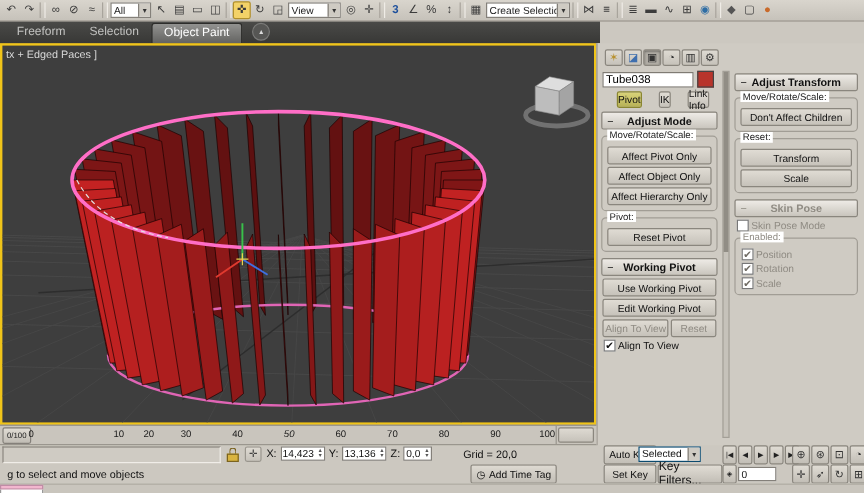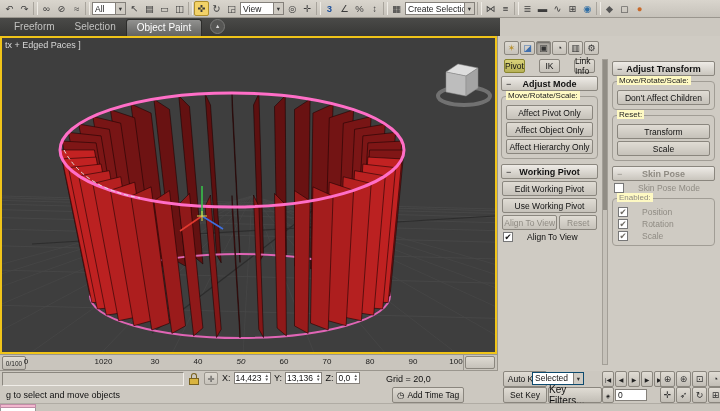--- a/index.html
+++ b/index.html
@@ -48,43 +48,43 @@
   .col1{position:absolute;left:2px;top:23px;width:99px}
   .pscroll{position:absolute;left:104px;top:23px;width:6px;height:306px;background:#c6c2ba;border:1px solid #a39f97;box-sizing:border-box}
   .pscroll .thumb{position:absolute;left:0;top:0;width:100%;height:150px;background:#918d85}
   .col2{position:absolute;left:113px;top:23px;width:105px}
 
   .namerow{display:flex;align-items:center;gap:3px;margin:0 2px 3px}
   .namefield{width:76px;height:13px;background:#fff;border:1px solid #7f7b73;font-size:9.5px;
     font-family:inherit;padding:0 2px;box-sizing:border-box}
   .swatch{width:12px;height:12px;background:#b8342b;border:1px solid #444}
 
-  .moderow{display:flex;gap:14px;margin:0 4px 3px}
+  .moderow{display:flex;gap:14px;margin:0 14px 3px}
   .mbtn{flex:1;height:14px;font-size:8.5px;display:flex;align-items:center;justify-content:center;
     background:linear-gradient(#e0dcd4,#c6c2ba);border:1px solid #8a867e;border-radius:2px;box-sizing:border-box}
   .mbtn.active{background:linear-gradient(#d9d37a,#b7b156);border-color:#8a8630}
 
   .rhead{position:relative;height:13px;margin:2px 1px;background:linear-gradient(#eeebe6,#c9c5bd);
     border:1px solid #8a867e;border-radius:2px;font-size:9px;font-weight:bold;
     display:flex;align-items:center;justify-content:center}
   .rhead .rminus{position:absolute;left:4px;font-weight:normal}
   .rhead.dimh{color:#8f8b83}
 
   .grp{position:relative;border:1px solid #a19d95;border-radius:4px;margin:5px 1px 5px;padding:6px 2px 2px}
-  .glabel{position:absolute;top:-6px;left:4px;background:#fef9c3;font-size:8px;padding:0 2px;color:#222;white-space:nowrap}
+  .glabel{position:absolute;top:-6px;left:4px;background:#ffffff;font-size:8px;padding:0 2px;color:#222;white-space:nowrap}
   .glabel.dimtext{color:#8f8b83}
   .btn{height:13px;margin:2px;font-size:8.5px;display:flex;align-items:center;justify-content:center;
     background:linear-gradient(#e0dcd4,#c6c2ba);border:1px solid #8a867e;border-radius:2px;color:#111;
     white-space:nowrap;overflow:hidden;box-sizing:content-box}
   .btn.dis{color:#8f8b83}
   .row2up{display:flex;gap:2px;margin:2px}
   .row2up .btn{margin:0}
   .b60{flex:3}.b40{flex:2}
 
-  .cbrow{display:flex;align-items:center;gap:14px;margin:2px 3px;font-size:8.5px;color:#111}
+  .cbrow{display:flex;align-items:center;gap:2px;margin:2px 3px;font-size:8.5px;color:#111}
   .cbrow.dim{color:#8f8b83}
   .cb{width:10px;height:10px;background:#fff;border:1px solid #777;display:flex;align-items:center;
     justify-content:center;font-size:8.5px;color:#111;flex:0 0 auto;box-sizing:border-box}
   .cb.checked::after{content:"✔"}
   .cbrow.dim .cb{color:#6e6a62}
 
   
   .timeline{position:absolute;left:0;top:354px;width:497px;height:17px;background:#c9c5bd;
     border-top:1px solid #9a968e;border-bottom:1px solid #9a968e;box-sizing:border-box}
   .ruler{position:absolute;left:0;top:0;width:463px;height:15px;border-right:1px solid #9a968e}
@@ -300,46 +300,54 @@
     <div class="ptabs" id="ptabs">
         <span class="ptab" style="color: rgb(184, 145, 47);">✶</span>
         <span class="ptab" style="color: rgb(63, 111, 174);">◪</span>
         <span class="ptab active" style="color: rgb(51, 51, 51);">▣</span>
         <span class="ptab" style="color: rgb(51, 51, 51);">◔</span>
         <span class="ptab" style="color: rgb(51, 51, 51);">▥</span>
         <span class="ptab" style="color: rgb(51, 51, 51);">⚙</span>
       </div>
 
     <div class="col1">
+      <div class="namerow">
+        <input class="namefield" readonly="" value="Tube038" style="">
+        <span class="swatch"></span>
+      </div>
       <div class="moderow">
         <span class="mbtn active">Pivot</span>
         <span class="mbtn">IK</span>
         <span class="mbtn">Link Info</span>
       </div>
 
       <div class="rhead">
         <span class="rminus">−</span>
         <span>Adjust Mode</span>
       </div>
 
       <div class="grp">
         <span class="glabel">Move/Rotate/Scale:</span>
         <div class="btn">Affect Pivot Only</div>
         <div class="btn">Affect Object Only</div>
         <div class="btn">Affect Hierarchy Only</div>
       </div>
 
 
+      <div class="grp">
+        <span class="glabel">Pivot:</span>
+        <div class="btn">Reset Pivot</div>
+      </div>
 
       <div class="rhead">
         <span class="rminus">−</span>
         <span>Working Pivot</span>
       </div>
+      <div class="btn">Use Working Pivot</div>
       <div class="btn">Edit Working Pivot</div>
-      <div class="btn">Use Working Pivot</div>
       <div class="row2up">
         <div class="btn dis b60">Align To View</div>
         <div class="btn dis b40">Reset</div>
       </div>
       <div class="cbrow">
         <span class="cb checked"></span>
         <span>Align To View</span>
       </div>
     </div>
 
@@ -386,21 +394,21 @@
         </div>
       </div>
     </div>
   </div>
 
   <div class="timeline">
     <div class="ruler" id="ruler">
       <div class="thandle">0/100</div>
     <span class="tick" style="left: 26px;">0</span>
         <span class="tick" style="left: 69px; margin-left: 30px;">10</span>
-        <span class="tick" style="left: 108px;">20</span>
+        <span class="tick" style="left: 124px;">20</span>
         <span class="tick" style="left: 155px;">30</span>
         <span class="tick" style="left: 198px;">40</span>
         <span class="tick" style="left: 241px; font-style: italic;">50</span>
         <span class="tick" style="left: 284px;">60</span>
         <span class="tick" style="left: 327px;">70</span>
         <span class="tick" style="left: 370px;">80</span>
         <span class="tick" style="left: 413px;">90</span>
         <span class="tick" style="left: 456px;">100</span>
       </div>
     <div class="rulerend"></div>

